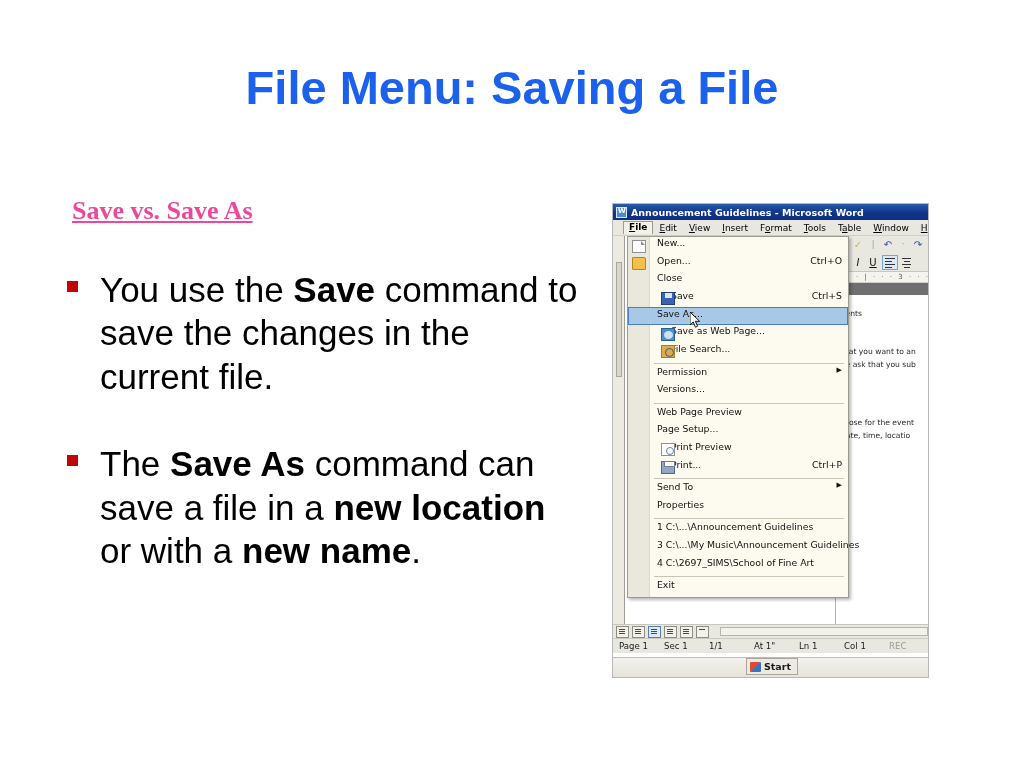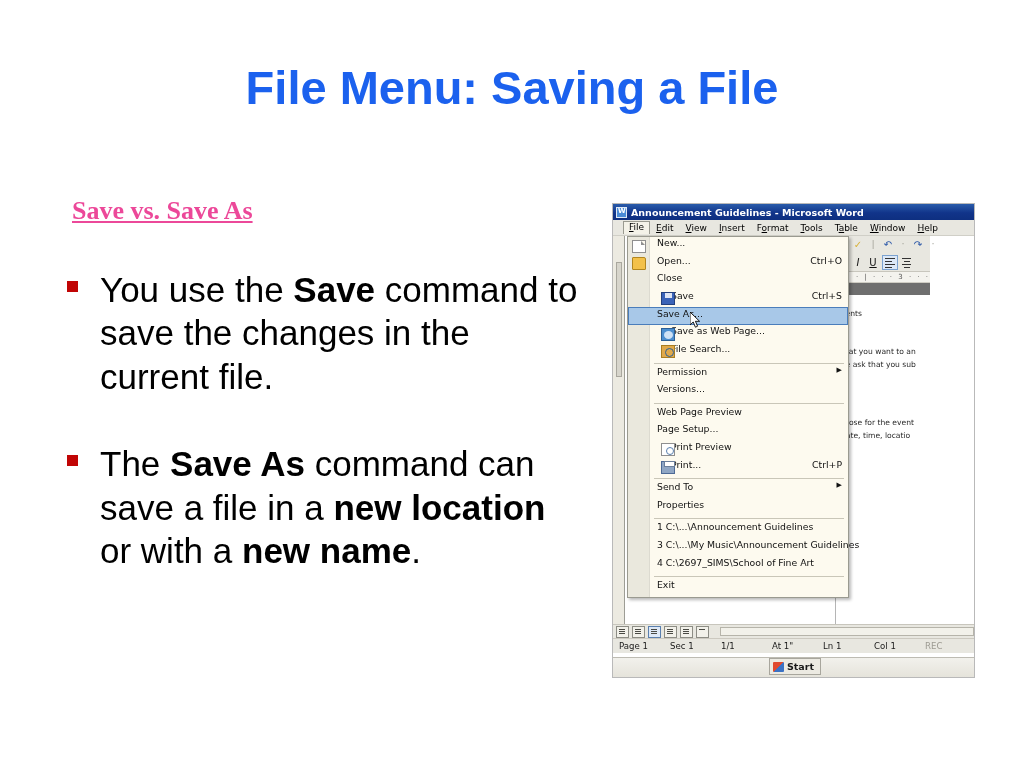--- a/index.html
+++ b/index.html
@@ -60,21 +60,21 @@
     font-size: 35px;
     line-height: 1.24;
     color: #000000;
   }
   .bullet-text b { font-weight: bold; }
 
   
   #word-shot {
     position: absolute;
     left: 612px; top: 203px;
-    width: 363px; height: 475px;
+    width: 317px; height: 475px;
     background: #ffffff;
     border: 1px solid #b9b9b9;
     box-sizing: border-box;
     overflow: hidden;
     font-family: "DejaVu Sans", sans-serif;
   }
   
   #word-titlebar {
     position: absolute; left: 0; top: 0;
     width: 100%; height: 16px;
@@ -119,20 +119,21 @@
     padding: 1px 6px;
     white-space: nowrap;
   }
   .menubar-item.active {
     background: #f4f2e8;
     border: 1px solid #9a9a90;
     border-bottom: none;
     padding: 0px 5px 2px 5px;
     position: relative;
     z-index: 5;
+    font-weight: bold;
   }
   
   #word-leftstrip {
     position: absolute; left: 0; top: 32px;
     width: 12px; height: 388px;
     background: #eceae1;
     border-right: 1px solid #9d9d95;
     box-sizing: border-box;
   }
   #word-leftstrip-inner {

